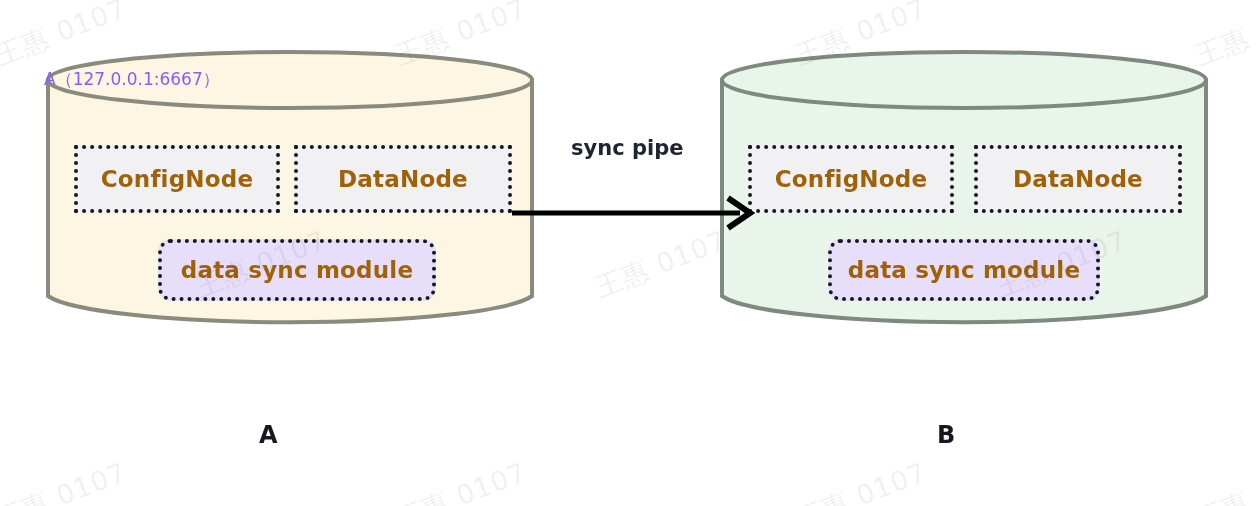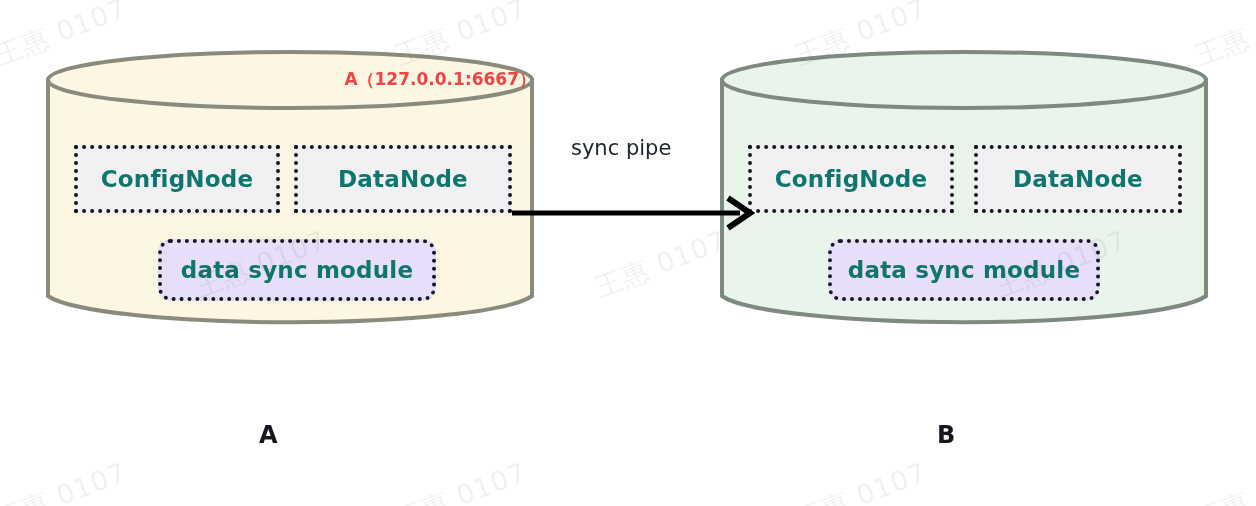--- a/index.html
+++ b/index.html
@@ -42,60 +42,60 @@
   .cylinder {
     position: absolute;
     z-index: 2;
   }
   .cyl-svg { display: block; }
 
   .cyl-title {
     position: absolute;
     left: 0;
     width: 100%;
-    text-align: right;
+    text-align: left;
     font-family: "DejaVu Sans", "Liberation Sans", sans-serif;
     font-size: 17px;
-    font-weight: bold;
-    color: #ef4444;
+    font-weight: normal;
+    color: #8b5cf6;
     z-index: 4;
     white-space: nowrap;
   }
 
   
   .node-box {
     position: absolute;
     box-sizing: border-box;
     border: 4px dotted #15181f;
     display: flex;
     align-items: center;
     justify-content: center;
     font-family: "DejaVu Sans", "Liberation Sans", sans-serif;
     font-size: 23px;
     font-weight: bold;
-    color: #0f766e;
+    color: #a16207;
     z-index: 4;
     letter-spacing: 0.2px;
   }
   .node-box.gray  { background: #f1f1f3; }
   .node-box.purple{ background: #e7dffa; border-radius: 13px; }
 
   
   #arrow-layer {
     position: absolute;
     left: 0; top: 0;
     width: 1256px; height: 506px;
     z-index: 6;
     pointer-events: none;
   }
   .arrow-label {
     position: absolute;
     font-family: "DejaVu Sans", "Liberation Sans", sans-serif;
     font-size: 21px;
-    font-weight: normal;
+    font-weight: bold;
     color: #1e2430;
     white-space: nowrap;
     z-index: 7;
   }
 
   
   .caption {
     position: absolute;
     font-family: "DejaVu Sans", "Liberation Sans", sans-serif;
     font-size: 24px;

